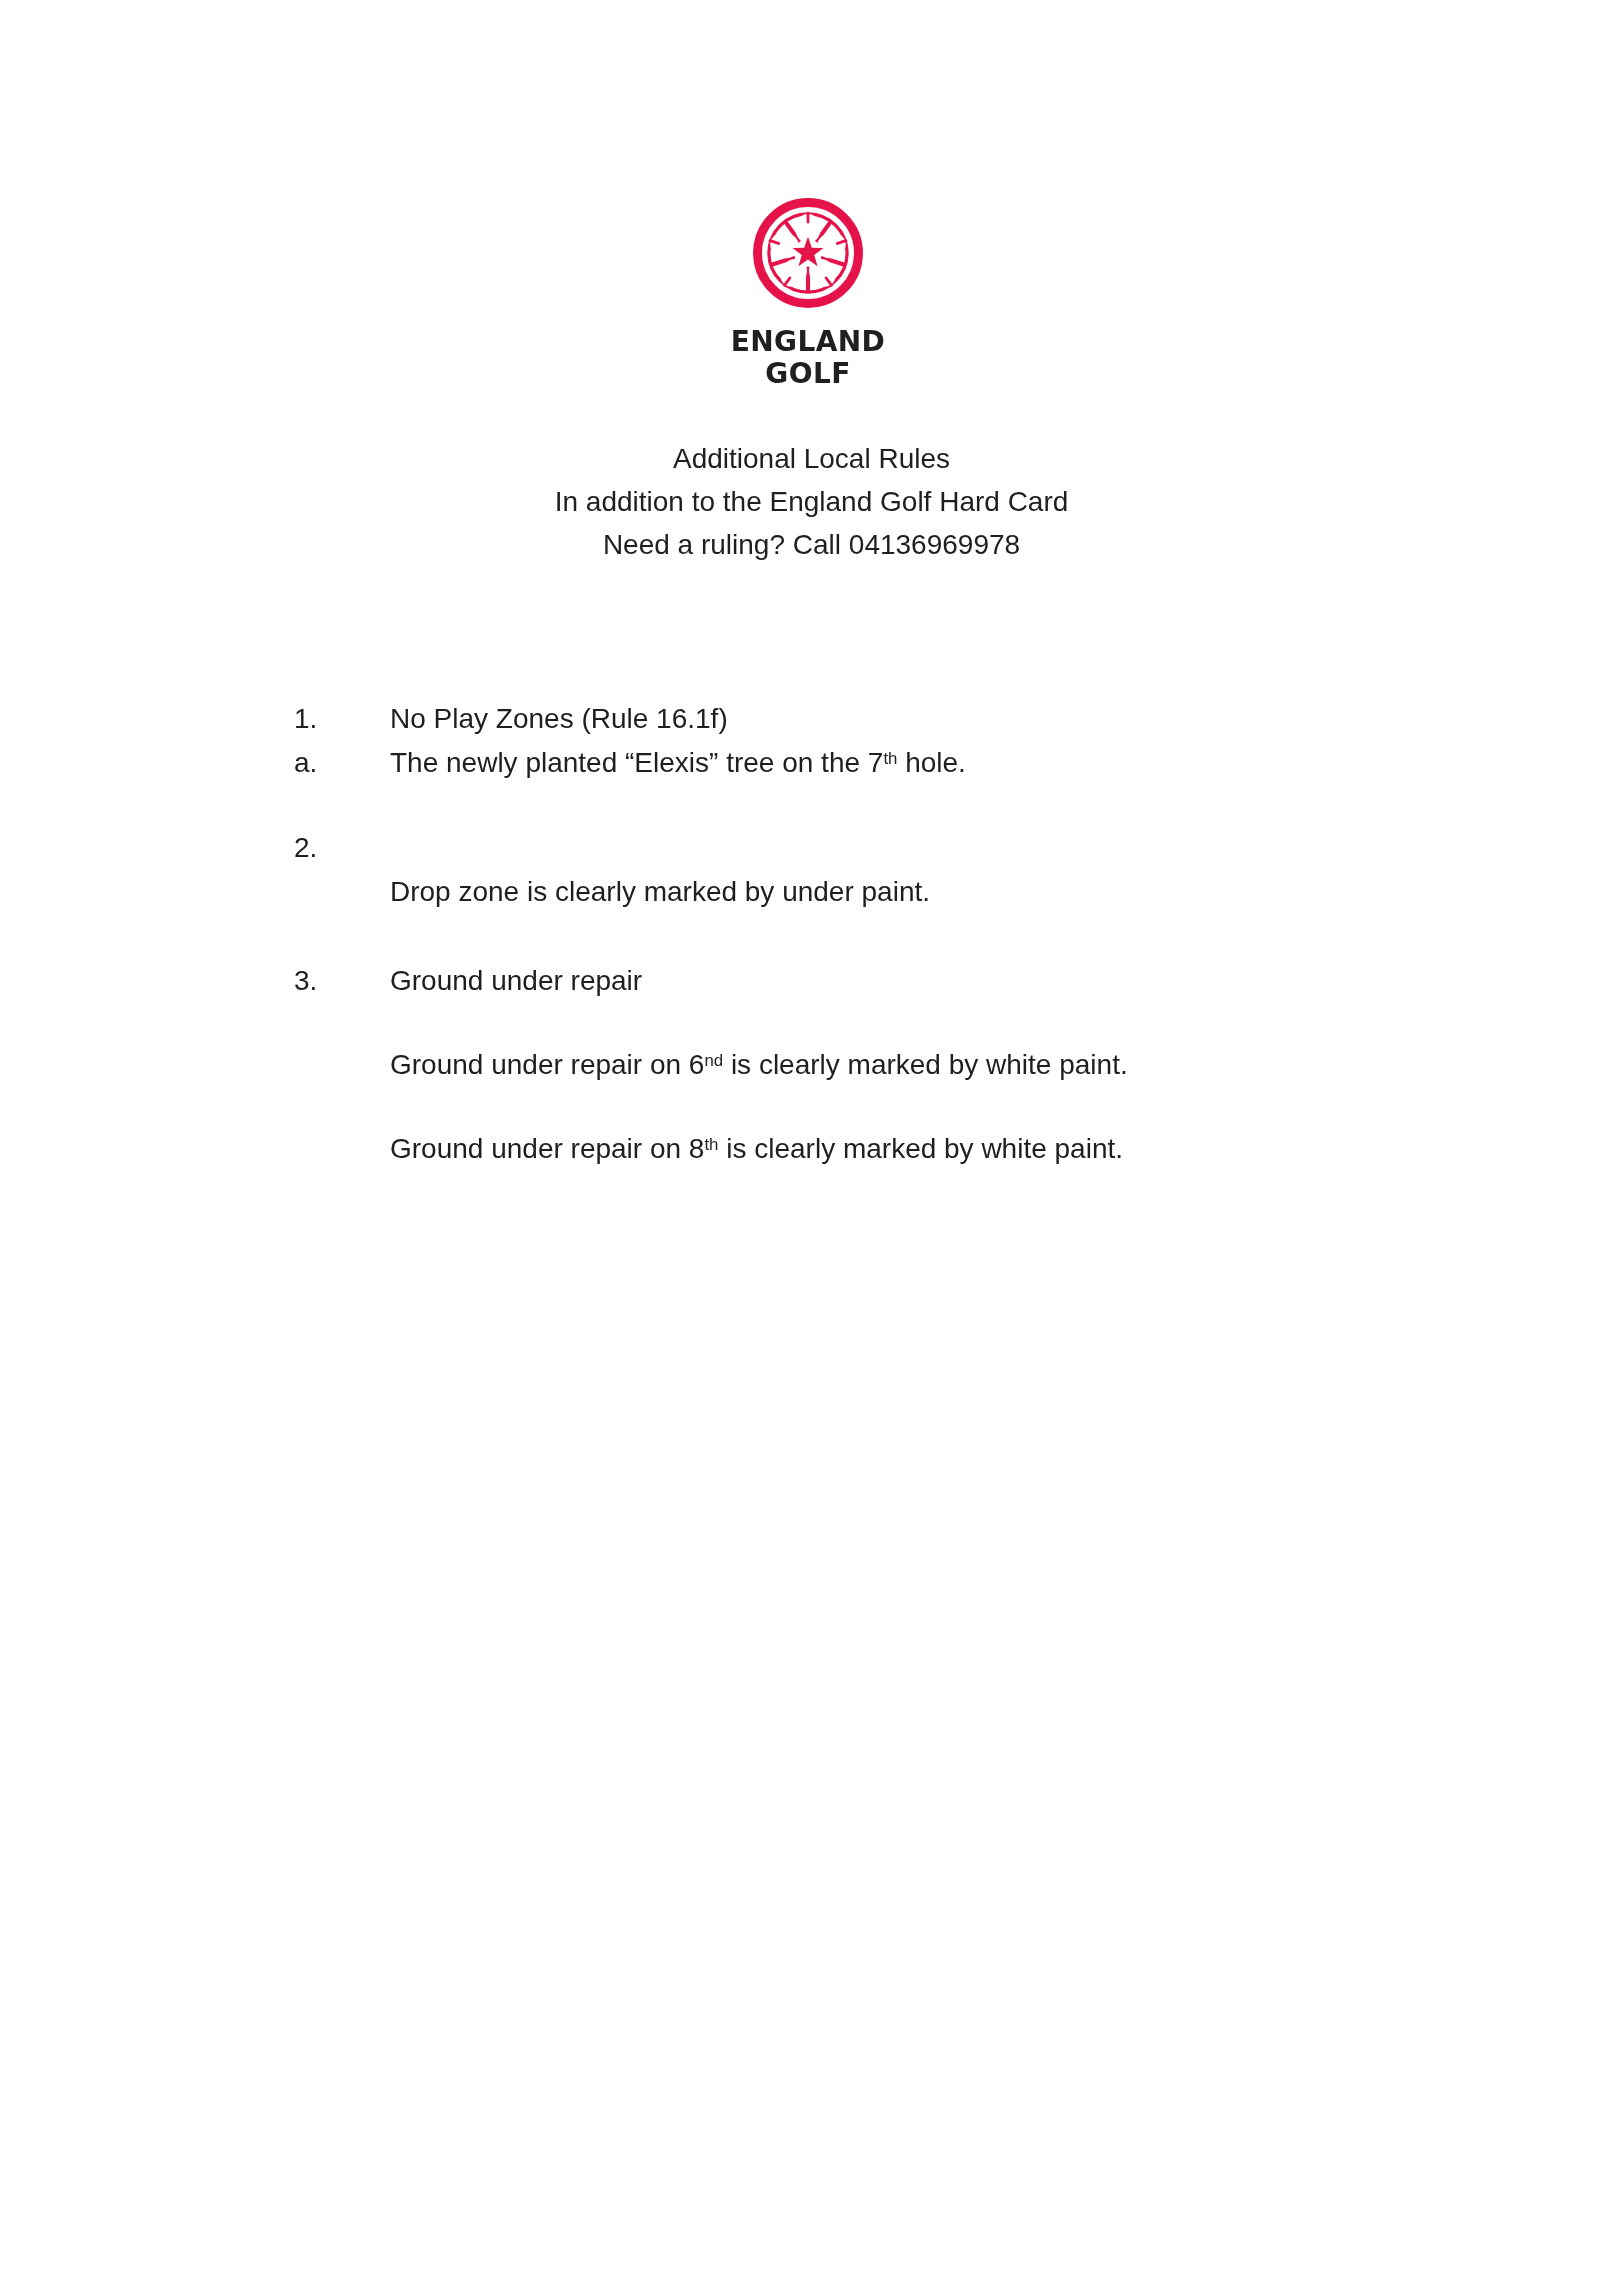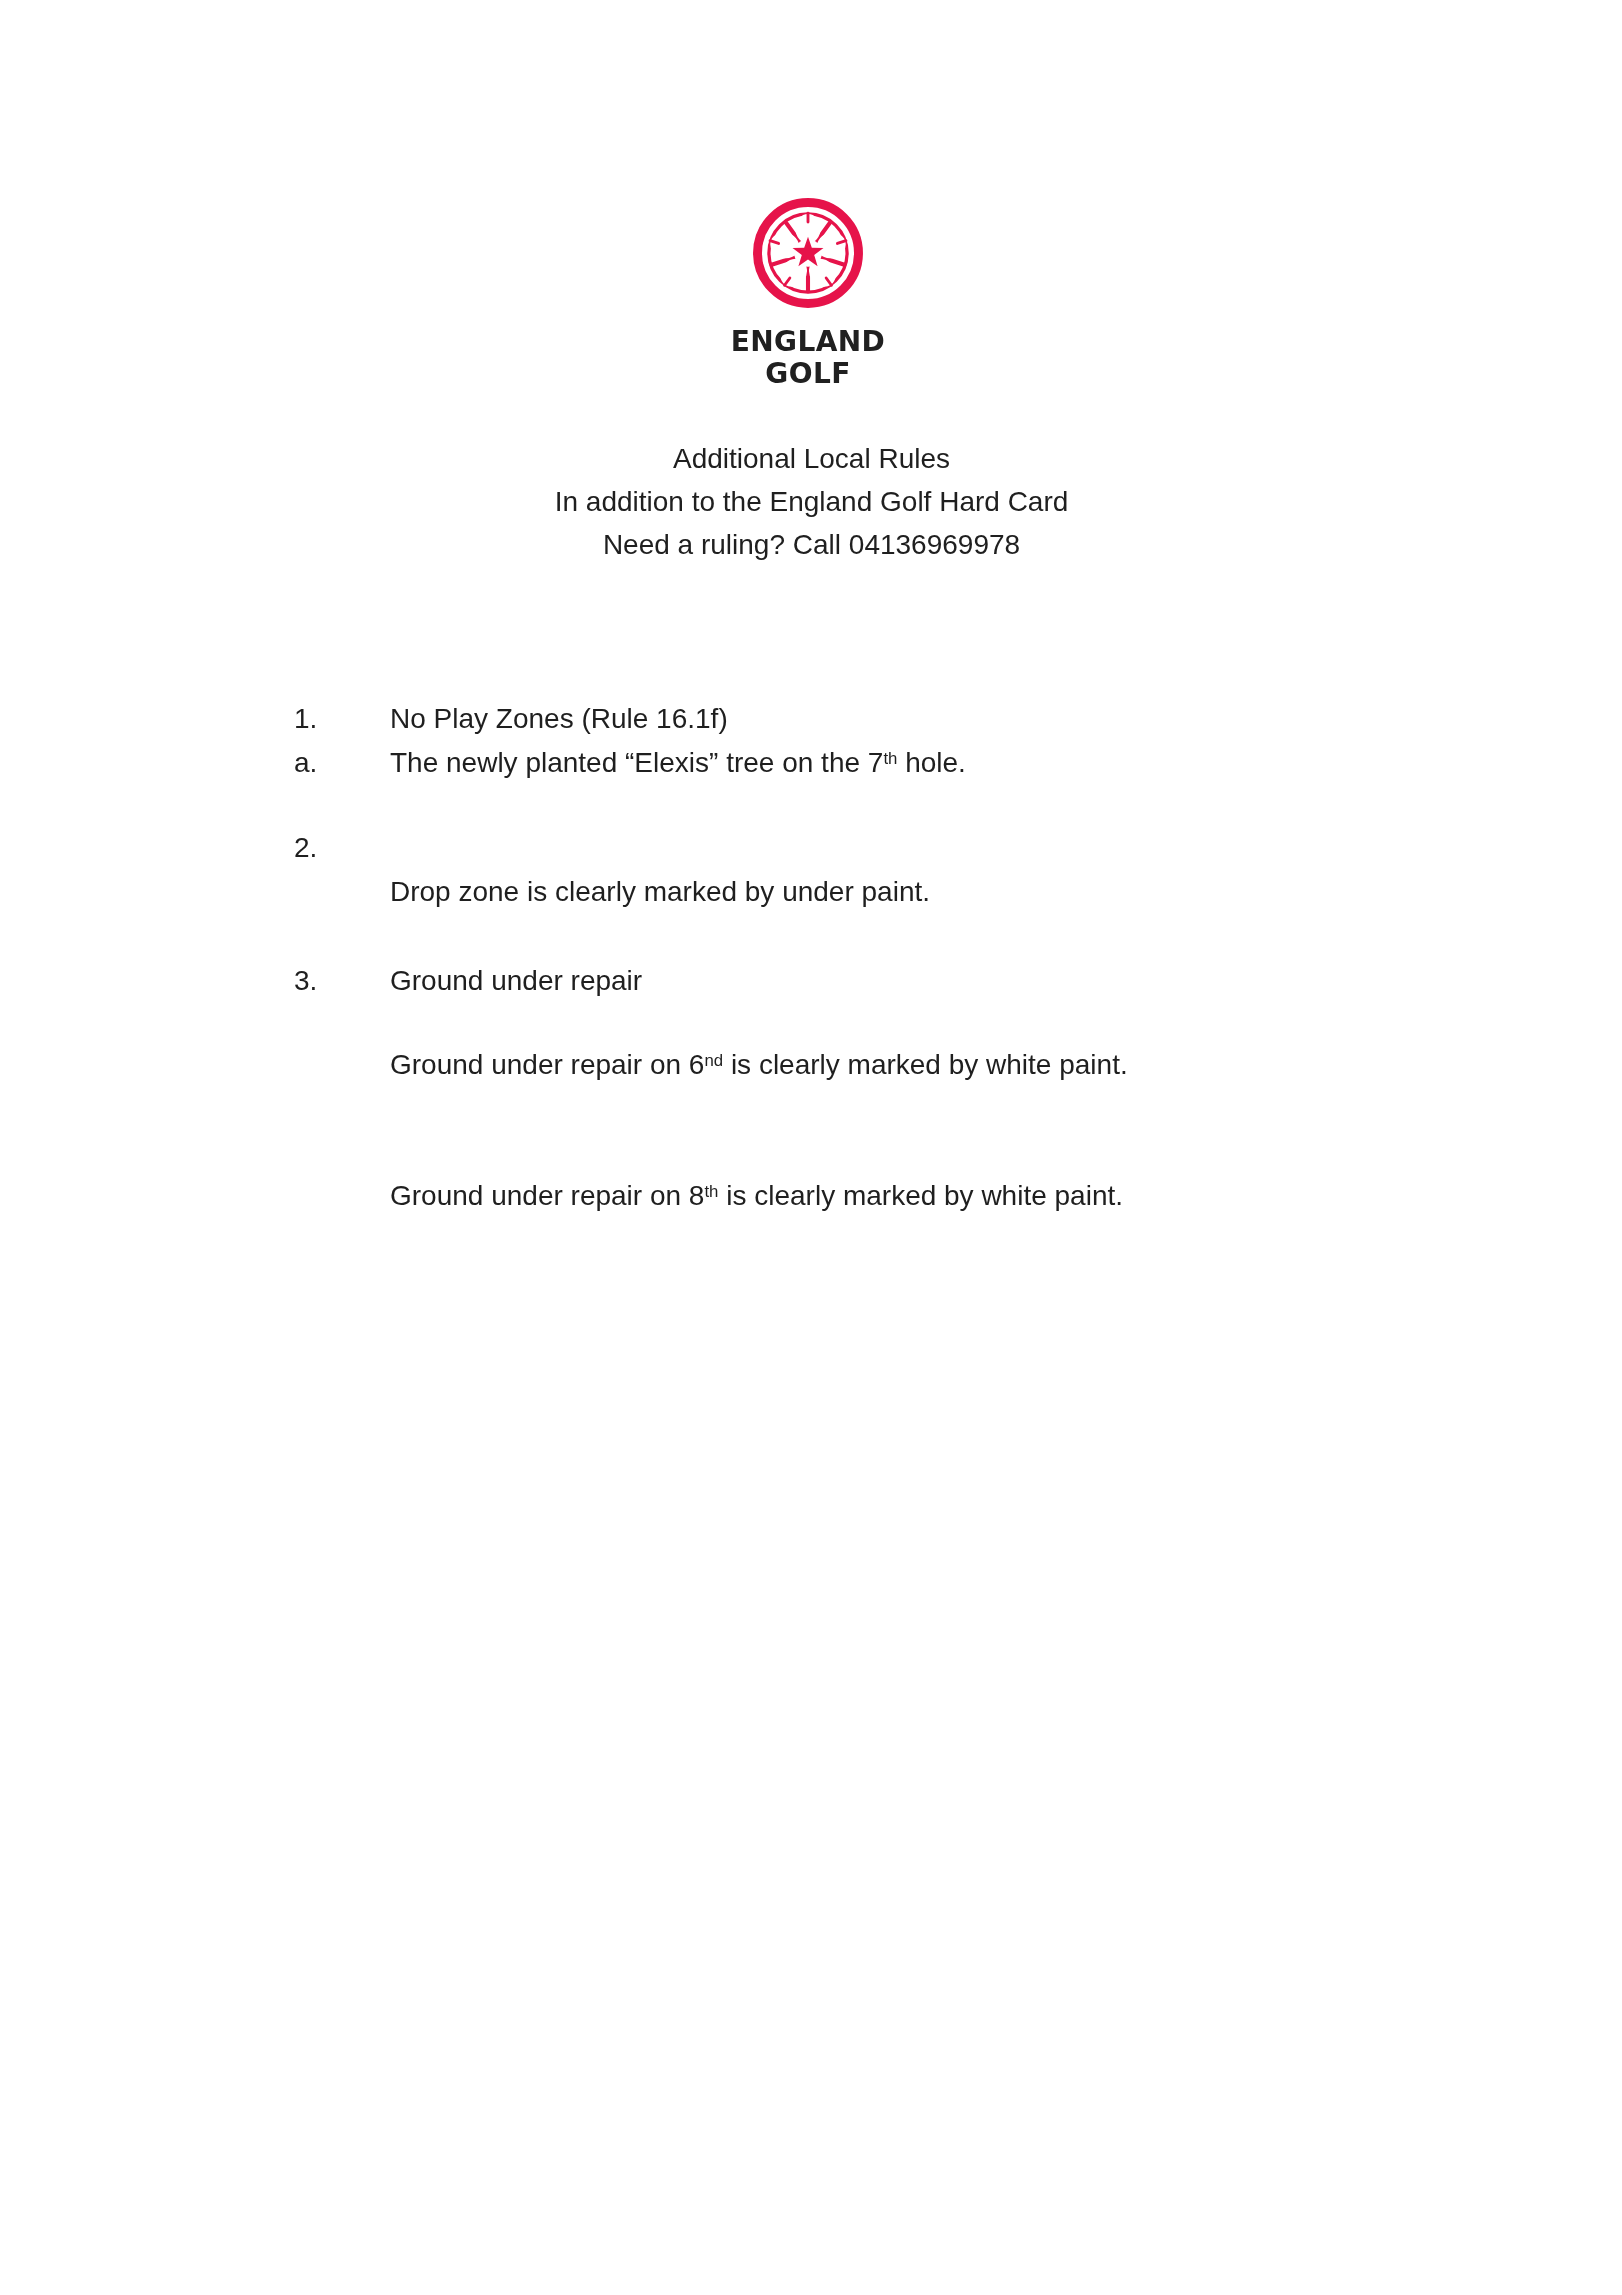--- a/index.html
+++ b/index.html
@@ -143,18 +143,18 @@
 
   <div class="row" style="top:959px">
     <span class="marker">3.</span>
     <span class="text">Ground under repair</span>
   </div>
 
   <div class="row" style="top:1043px">
     <span class="text"><span>Ground under repair on 6</span><sup>nd</sup><span> is clearly marked by white paint.</span></span>
   </div>
 
-  <div class="row" style="top:1174px">
+  <div class="row" style="top:1127px">
     <span class="text"><span>Ground under repair on 8</span><sup>th</sup><span> is clearly marked by white paint.</span></span>
   </div>
 
 </div>
 
 
 </body></html>

